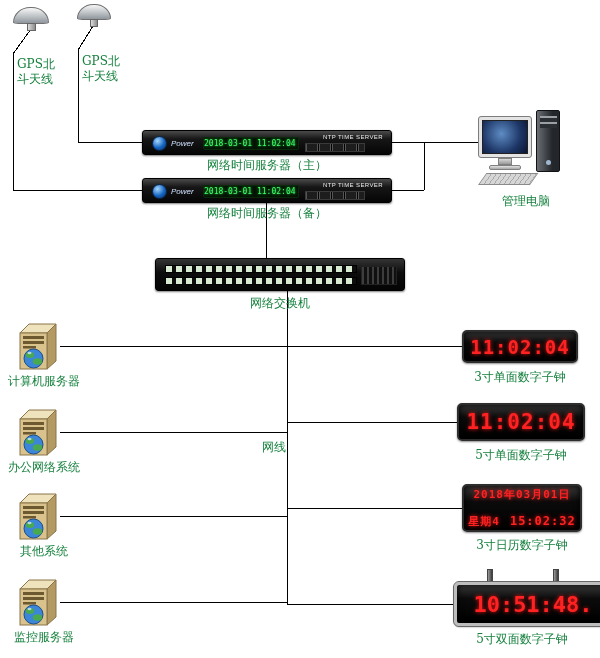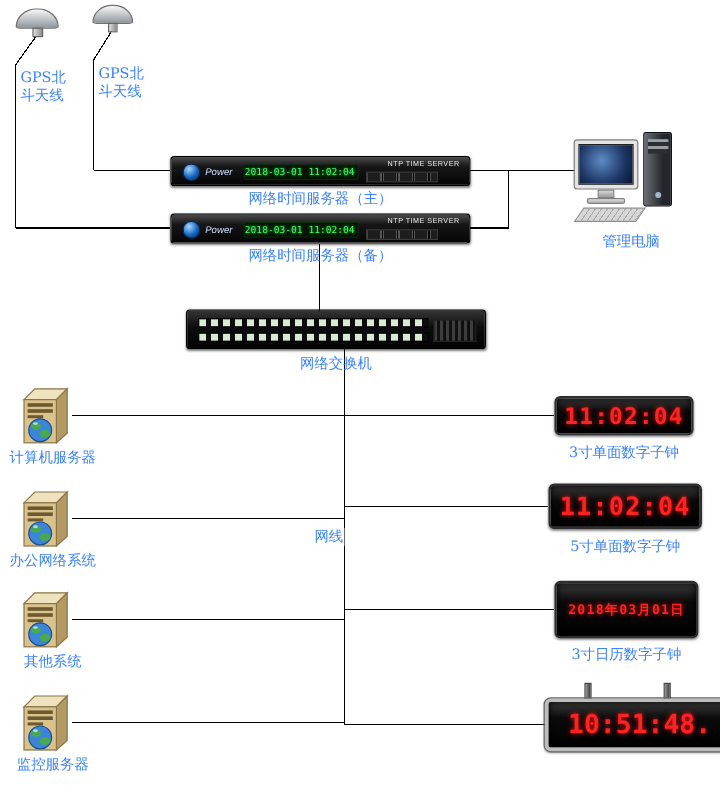--- a/index.html
+++ b/index.html
@@ -2,21 +2,21 @@
 <html><head>
 <meta charset="utf-8">
 <style>
   * { margin:0; padding:0; box-sizing:border-box; }
   html,body { background:#fff; }
   body {
     width:600px; height:658px; position:relative; overflow:hidden;
     font-family:"DejaVu Serif","Liberation Serif",serif; color:#000;
   }
   .abs { position:absolute; }
-  .lbl { position:absolute; font-size:12px; line-height:15px; color:#3b82f6; }
+  .lbl { position:absolute; font-size:12px; line-height:15px; color:#15803d; }
   .center { text-align:center; }
 
   svg.connectors { position:absolute; left:0; top:0; z-index:0; }
   svg.connectors line { stroke:#000; stroke-width:1; shape-rendering:crispEdges; }
 
   
   .ant-dome {
     background:linear-gradient(180deg,#f7f7f7,#b9bec2 60%,#8f969c);
     border:1px solid #6f6f6f;
     border-radius:50% 50% 6px 6px / 95% 95% 10% 10%;
@@ -241,22 +241,27 @@
   </div>
   <div class="lbl center" style="left:462px;top:370px;width:116px;">3寸单面数字子钟</div>
 
   <div class="clock abs" style="left:457px;top:403px;width:128px;height:38px;">
     <span class="digits" style="font-size:21px;">11:02:04</span>
   </div>
   <div class="lbl center" style="left:457px;top:448px;width:128px;">5寸单面数字子钟</div>
 
   <div class="clock abs" style="left:462px;top:484px;width:120px;height:48px;gap:12px;">
     <div class="digits" style="font-size:11px;">2018年03月01日</div>
+    <div class="cal-row2">
+      <span class="digits" style="font-size:11px;">星期4</span>
+      <span class="digits" style="font-size:12px;">15:02:32</span>
+    </div>
   </div>
   <div class="lbl center" style="left:462px;top:538px;width:120px;">3寸日历数字子钟</div>
 
   <div class="mount-post abs" style="left:487px;top:569px;width:6px;height:14px;"></div>
   <div class="mount-post abs" style="left:553px;top:569px;width:6px;height:14px;"></div>
   <div class="clock frame-silver abs" style="left:454px;top:582px;width:158px;height:44px;">
     <span class="digits" style="font-size:22px;letter-spacing:0;">10:51:48.</span>
   </div>
+  <div class="lbl center" style="left:454px;top:632px;width:136px;">5寸双面数字子钟</div>
 
 </div>
 
 </body></html>

